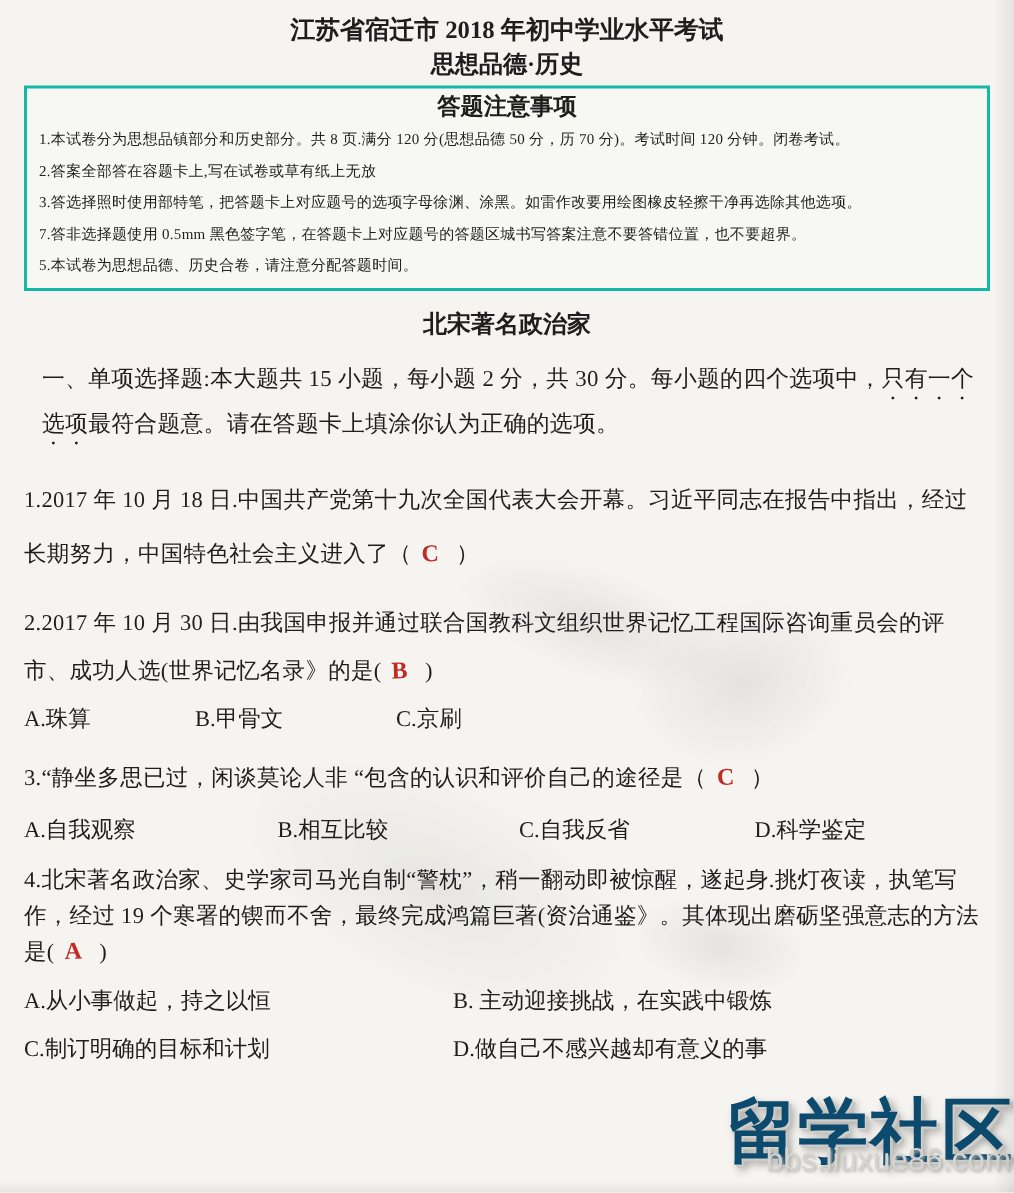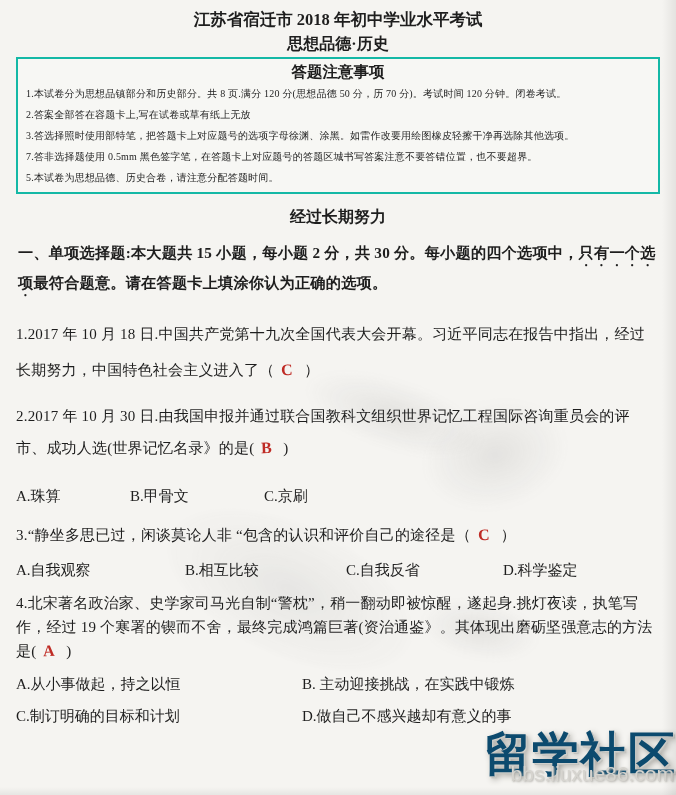--- a/index.html
+++ b/index.html
@@ -15,37 +15,37 @@
     background:linear-gradient(to right,rgba(0,0,0,0),rgba(0,0,0,0.07));pointer-events:none;z-index:6;}
   .scan-shade-bottom{position:absolute;left:0;bottom:0;width:100%;height:8px;
     background:linear-gradient(to bottom,rgba(0,0,0,0),rgba(0,0,0,0.06));pointer-events:none;z-index:6;}
   .page{padding:8px 16px 0 16px;position:relative;z-index:2;}
   .exam-title{font-size:16.5px;font-weight:bold;text-align:center;margin:0;line-height:24px;}
   .exam-subtitle{font-size:16px;font-weight:bold;text-align:center;margin:0;line-height:23px;}
   .notice-box{border:2px solid #14b8a6;margin-top:2px;padding:2px 8px 4px 8px;background:rgba(255,255,255,0.25);}
   .notice-heading{font-size:15.5px;font-weight:bold;text-align:center;line-height:22px;}
   .notice-item{font-size:10px;line-height:21px;margin:0;letter-spacing:0.2px;}
   .section-title{font-size:16px;font-weight:bold;text-align:center;margin-top:12px;line-height:22px;}
-  .intro{font-size:15.2px;font-weight:bold;line-height:25px;margin:12px 0 0 2px;letter-spacing:0.2px;}
+  .intro{font-size:15.2px;font-weight:normal;line-height:25px;margin:12px 0 0 12px;letter-spacing:0.2px;}
   .emph{
     -webkit-text-emphasis:filled dot;
     -webkit-text-emphasis-position:under right;
     text-emphasis:filled dot;
     text-emphasis-position:under right;
   }
   .question{margin:0;}
   .stem{margin:0;font-size:15px;letter-spacing:0.2px;}
   .q1{margin-top:16px;} .q1 .stem{line-height:36px;}
   .q2{margin-top:12px;} .q2 .stem{line-height:32px;}
   .q3{margin-top:14px;} .q3 .stem{line-height:26px;}
   .q4{margin-top:10px;} .q4 .stem{line-height:23.5px;}
   .ans{font-weight:bold;padding:0 11px 0 7px;display:inline-block;transform:rotate(-2deg);font-size:16px;}
   .options-row{display:grid;font-size:15px;line-height:24px;}
   .q1 .options-row{grid-template-columns:118px 114px 106px auto;margin-top:6px;}
-  .q2 .options-row{grid-template-columns:114px 134px 112px auto;margin-top:20px;}
+  .q2 .options-row{grid-template-columns:114px 134px 112px auto;margin-top:4px;}
   .q3 .options-row{grid-template-columns:136px 128px 124px auto;margin-top:10px;gap:33px;}
   .options-grid{display:grid;grid-template-columns:286px auto;row-gap:8px;font-size:15px;line-height:24px;margin-top:8px;}
   .opt{white-space:nowrap;}
   .smudge{position:absolute;border-radius:50%;filter:blur(3px);pointer-events:none;z-index:1;
     background:radial-gradient(ellipse at center,rgba(100,100,100,0.12),rgba(0,0,0,0) 70%);}
   .sm1{left:300px;top:380px;width:190px;height:70px;transform:rotate(18deg);}
   .sm2{left:420px;top:400px;width:150px;height:110px;transform:rotate(-15deg);}
   .sm3{left:150px;top:520px;width:280px;height:140px;transform:rotate(25deg);opacity:.8;}
   .sm4{left:420px;top:600px;width:120px;height:60px;transform:rotate(10deg);}
   .watermark{position:absolute;right:0;bottom:10px;z-index:5;text-align:right;pointer-events:none;}
@@ -76,21 +76,21 @@
 
   <div class="notice-box">
     <div class="notice-heading">答题注意事项</div>
     <p class="notice-item">1.本试卷分为思想品镇部分和历史部分。共 8 页.满分 120 分(思想品德 50 分，历 70 分)。考试时间 120 分钟。闭卷考试。</p>
     <p class="notice-item">2.答案全部答在容题卡上,写在试卷或草有纸上无放</p>
     <p class="notice-item">3.答选择照时使用部特笔，把答题卡上对应题号的选项字母徐渊、涂黑。如雷作改要用绘图橡皮轻擦干净再选除其他选项。</p>
     <p class="notice-item">7.答非选择题使用 0.5mm 黑色签字笔，在答题卡上对应题号的答题区城书写答案注意不要答错位置，也不要超界。</p>
     <p class="notice-item">5.本试卷为思想品德、历史合卷，请注意分配答题时间。</p>
   </div>
 
-  <div class="section-title">经过长期努力</div>
+  <div class="section-title">北宋著名政治家</div>
 
   <p class="intro"><span>一、单项选择题:本大题共 15 小题，每小题 2 分，共 30 分。每小题的四个选项中，</span><span class="emph">只有一个选项</span><span>最符合题意。请在答题卡上填涂你认为正确的选项。</span></p>
 
   <div class="question q1">
     <p class="stem"><span>1.2017 年 10 月 18 日.中国共产党第十九次全国代表大会开幕。习近平同志在报告中指出，经过长期努力，中国特色社会主义进入了</span><span>（</span><span class="ans" style="color: rgb(191, 43, 37);">C</span><span>）</span></p>
   </div>
 
   <div class="question q2">
     <p class="stem"><span>2.2017 年 10 月 30 日.由我国申报并通过联合国教科文组织世界记忆工程国际咨询重员会的评市、成功人选(世界记忆名录》的是</span><span>(</span><span class="ans" style="color: rgb(191, 43, 37);">B</span><span>)</span></p>
     <div class="options-row">

